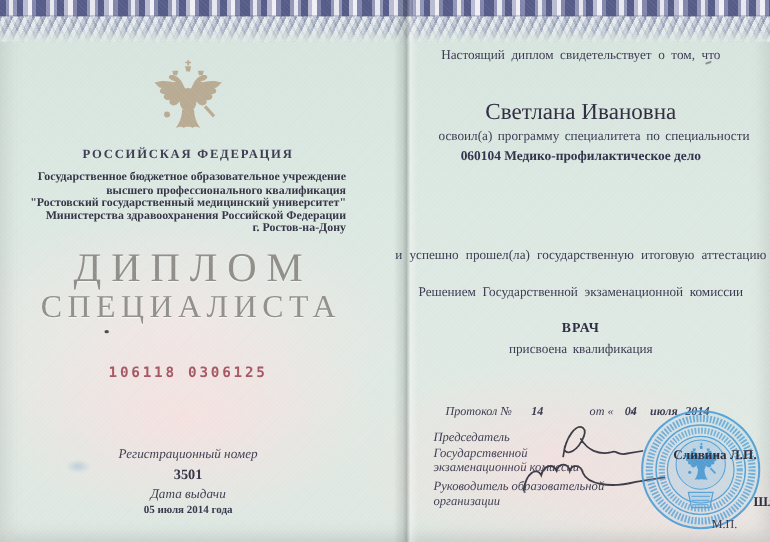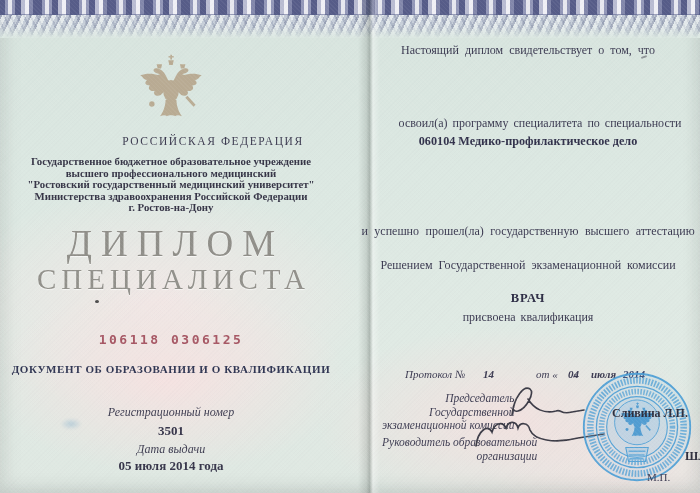--- a/index.html
+++ b/index.html
@@ -41,35 +41,35 @@
       repeating-linear-gradient(65deg, rgba(104,110,150,0.35) 0 2px, rgba(236,238,245,0.40) 2px 6px);
   }
 
   
   .fold {
     position:absolute; top:0; left:358px; width:22px; height:493px; pointer-events:none;
     background:linear-gradient(90deg, rgba(90,100,94,0) 0%, rgba(88,98,92,0.18) 38%, rgba(58,68,62,0.30) 52%, rgba(255,255,255,0.35) 68%, rgba(90,100,94,0) 100%);
   }
 
   .txt { position:absolute; color:#353449; white-space:nowrap; }
-  .c   { transform:translateX(-50%); text-align:center; }
+  .c   { transform:translateX(-50%); text-align:right; }
   .italic { font-style:italic; }
 
   
   .coa { position:absolute; left:130px; top:50px; width:82px; height:82px; }
-  .country { left:171px; top:135px; font-size:11.5px; font-weight:normal; letter-spacing:1.6px; color:#3c3b50;margin-left:42px; }
+  .country { left:171px; top:135px; font-size:11.5px; font-weight:bold; letter-spacing:1.6px; color:#3c3b50; }
   .inst { left:171px; top:156px; font-size:10.8px; font-weight:bold; line-height:11.6px; color:#343345; white-space:nowrap; }
   .title1 { left:171px; top:222px; font-size:37px; letter-spacing:9px; padding-left:9px; color:#8f8e88; text-shadow:0 1px 1px rgba(255,255,255,0.7); }
   .title2 { left:171px; top:263px; font-size:29px; letter-spacing:5px; padding-left:5px; color:#91908a; text-shadow:0 1px 1px rgba(255,255,255,0.7); }
   .serial { left:171px; top:332px; font-family:"DejaVu Sans Mono","Liberation Mono",monospace; font-size:13px; font-weight:bold; letter-spacing:2.5px; color:#a65663; }
   .doctype { left:171px; top:363px; font-size:11px; font-weight:bold; letter-spacing:0.6px; color:#2f3552; }
   .reglabel { left:171px; top:405px; font-size:12px; color:#3d3c50; }
   .regnum { left:171px; top:423px; font-size:13px; font-weight:bold; }
   .datelabel { left:171px; top:442px; font-size:12px; color:#3d3c50; }
-  .dateval { left:171px; top:458px; font-size:13px; font-weight:bold; }
+  .dateval { left:171px; top:458px; font-size:10px; font-weight:bold; }
 
   
   .intro { left:528px; top:43px; font-size:12px; word-spacing:3px; color:#3a3950; }
   .surname { left:528px; top:65px; font-size:21px; color:#2e2d3e; }
   .given { left:528px; top:89px; font-size:21px; color:#2e2d3e; }
   .program { left:540px; top:116px; font-size:12px; word-spacing:2px; color:#3a3950; }
   .spec { left:528px; top:134px; font-size:12.2px; font-weight:bold; color:#30304a; }
   .attest { left:528px; top:224px; font-size:12px; word-spacing:3.5px; color:#3a3950; }
   .comm1 { left:528px; top:258px; font-size:12px; word-spacing:3px; color:#3a3950; }
   .comm2 { left:528px; top:274px; font-size:12px; word-spacing:2px; color:#3a3950;margin-top:36px; }
@@ -77,21 +77,21 @@
 
   .prot { top:368px; font-size:11px; color:#3a3950;font-style:italic; }
   .p-label { left:405px; }
   .p-num { left:483px; font-weight:bold; }
   .p-from { left:536px; }
   .p-day { left:557px; font-weight:bold;margin-left:11px; }
   .p-close { left:573px; }
   .p-month { left:591px; font-weight:bold; }
   .p-year { left:623px; font-weight:bold; color:#33406a; }
 
-  .official { position:absolute; left:382px; font-size:11.5px; line-height:13.5px; font-style:italic; color:#3e3d52;text-align:right; }
+  .official { position:absolute; left:394px; font-size:11.5px; line-height:13.5px; font-style:italic; color:#3e3d52; }
   .chairman-label { top:392px; }
   .head-label { top:436px; }
 
   .sig { position:absolute; pointer-events:none; }
   .sig1 { left:498px; top:381px; }
   .sig2 { left:470px; top:416px; }
 
   .stamp { position:absolute; left:581px; top:371px; width:112px; height:112px; opacity:0.92; }
   .chairman-name { left:612px; top:406px; font-size:12px; font-weight:bold; color:#2d2d3c; }
   .head-name { left:637px; top:449px; font-size:12px; font-weight:bold; color:#2d2d3c;margin-left:48px; }
@@ -132,45 +132,45 @@
         <path d="M84,62 l12,13 l-3,3 l-12,-13 z"></path>
       </g>
     </defs>
     <use href="#dbl-eagle" fill="#b7a78d" opacity="0.92"></use>
   </svg>
 
   <div class="txt c country">РОССИЙСКАЯ ФЕДЕРАЦИЯ</div>
 
   <div class="txt c inst">
     <div>Государственное бюджетное образовательное учреждение</div>
-    <div>высшего профессионального медицинский</div>
+    <div>высшего профессионального квалификация</div>
     <div>"Ростовский государственный медицинский университет"</div>
     <div>Министерства здравоохранения Российской Федерации</div>
     <div>г. Ростов-на-Дону</div>
   </div>
 
   <div class="txt c title1">ДИПЛОМ</div>
   <div class="txt c title2">СПЕЦИАЛИСТА</div>
 
   <div class="txt c serial">106118 0306125</div>
-  <div class="txt c doctype">ДОКУМЕНТ ОБ ОБРАЗОВАНИИ И О КВАЛИФИКАЦИИ</div>
 
   <div class="txt c italic reglabel">Регистрационный номер</div>
   <div class="txt c regnum">3501</div>
   <div class="txt c italic datelabel">Дата выдачи</div>
   <div class="txt c dateval">05 июля 2014 года</div>
 
   <div class="smudge"></div>
   <div class="speck1"></div>
   <div class="speck2"></div>
 
   <div class="txt c intro">Настоящий диплом свидетельствует о том, что</div>
+  <div class="txt c given">Светлана Ивановна</div>
   <div class="txt c program">освоил(а) программу специалитета по специальности</div>
   <div class="txt c spec">060104 Медико-профилактическое дело</div>
-  <div class="txt c attest">и успешно прошел(ла) государственную высшего аттестацию</div>
+  <div class="txt c attest">и успешно прошел(ла) государственную итоговую аттестацию</div>
   <div class="txt c comm1">Решением Государственной экзаменационной комиссии</div>
   <div class="txt c comm2">присвоена квалификация</div>
   <div class="txt c qual">ВРАЧ</div>
 
   <div class="txt prot p-label">Протокол №</div>
   <div class="txt prot p-num">14</div>
   <div class="txt prot p-from">от «</div>
   <div class="txt prot p-day">04</div>
   <div class="txt prot p-close">»</div>
   <div class="txt prot p-month">июля</div>

